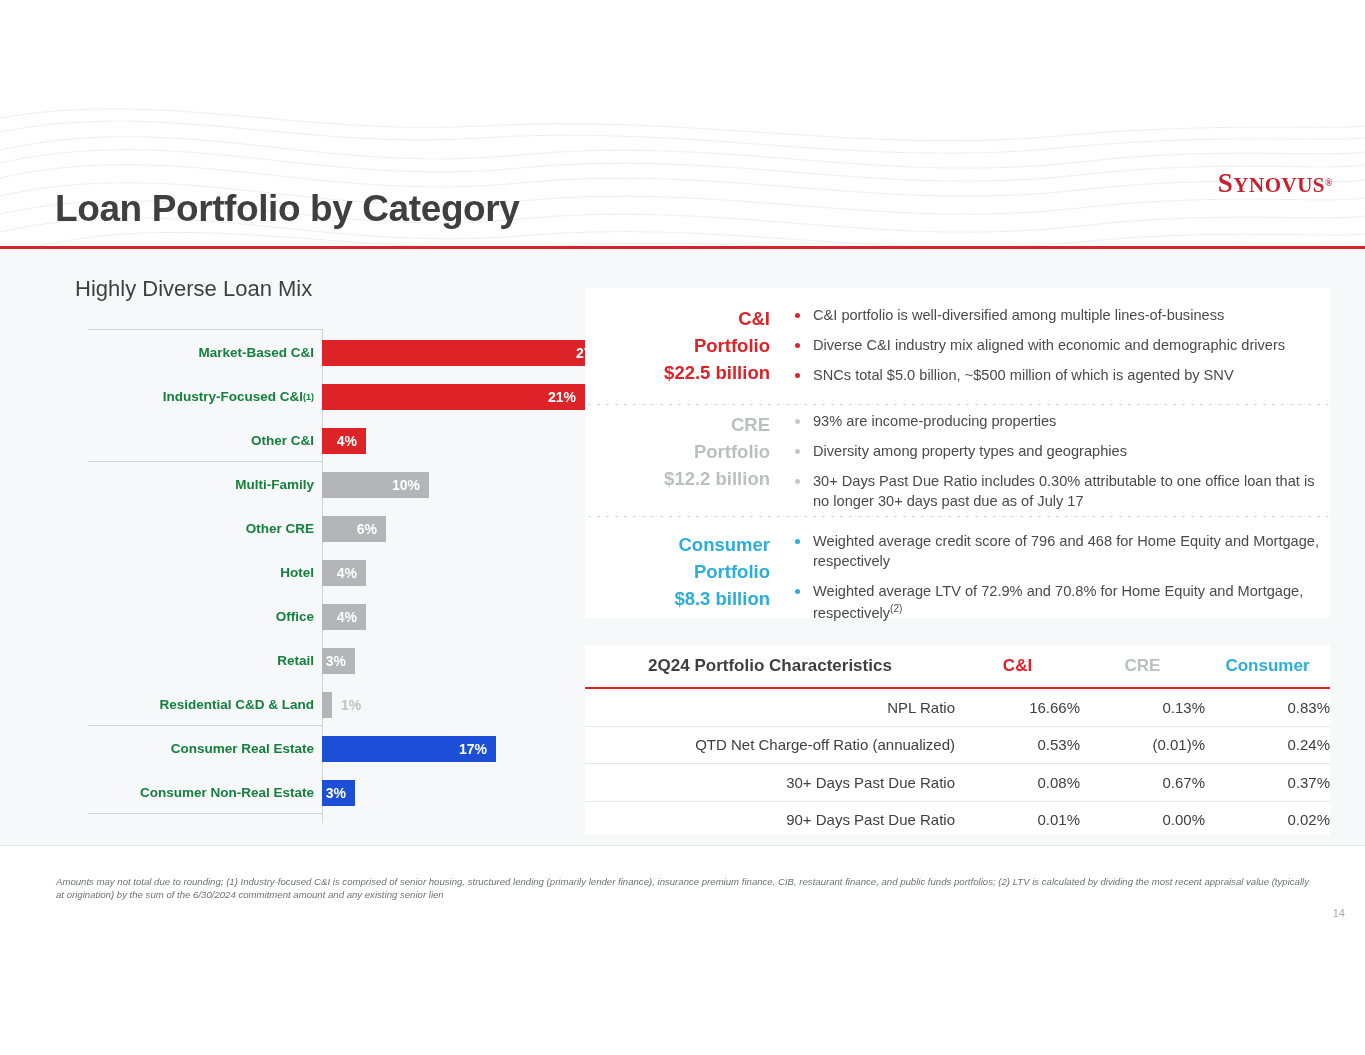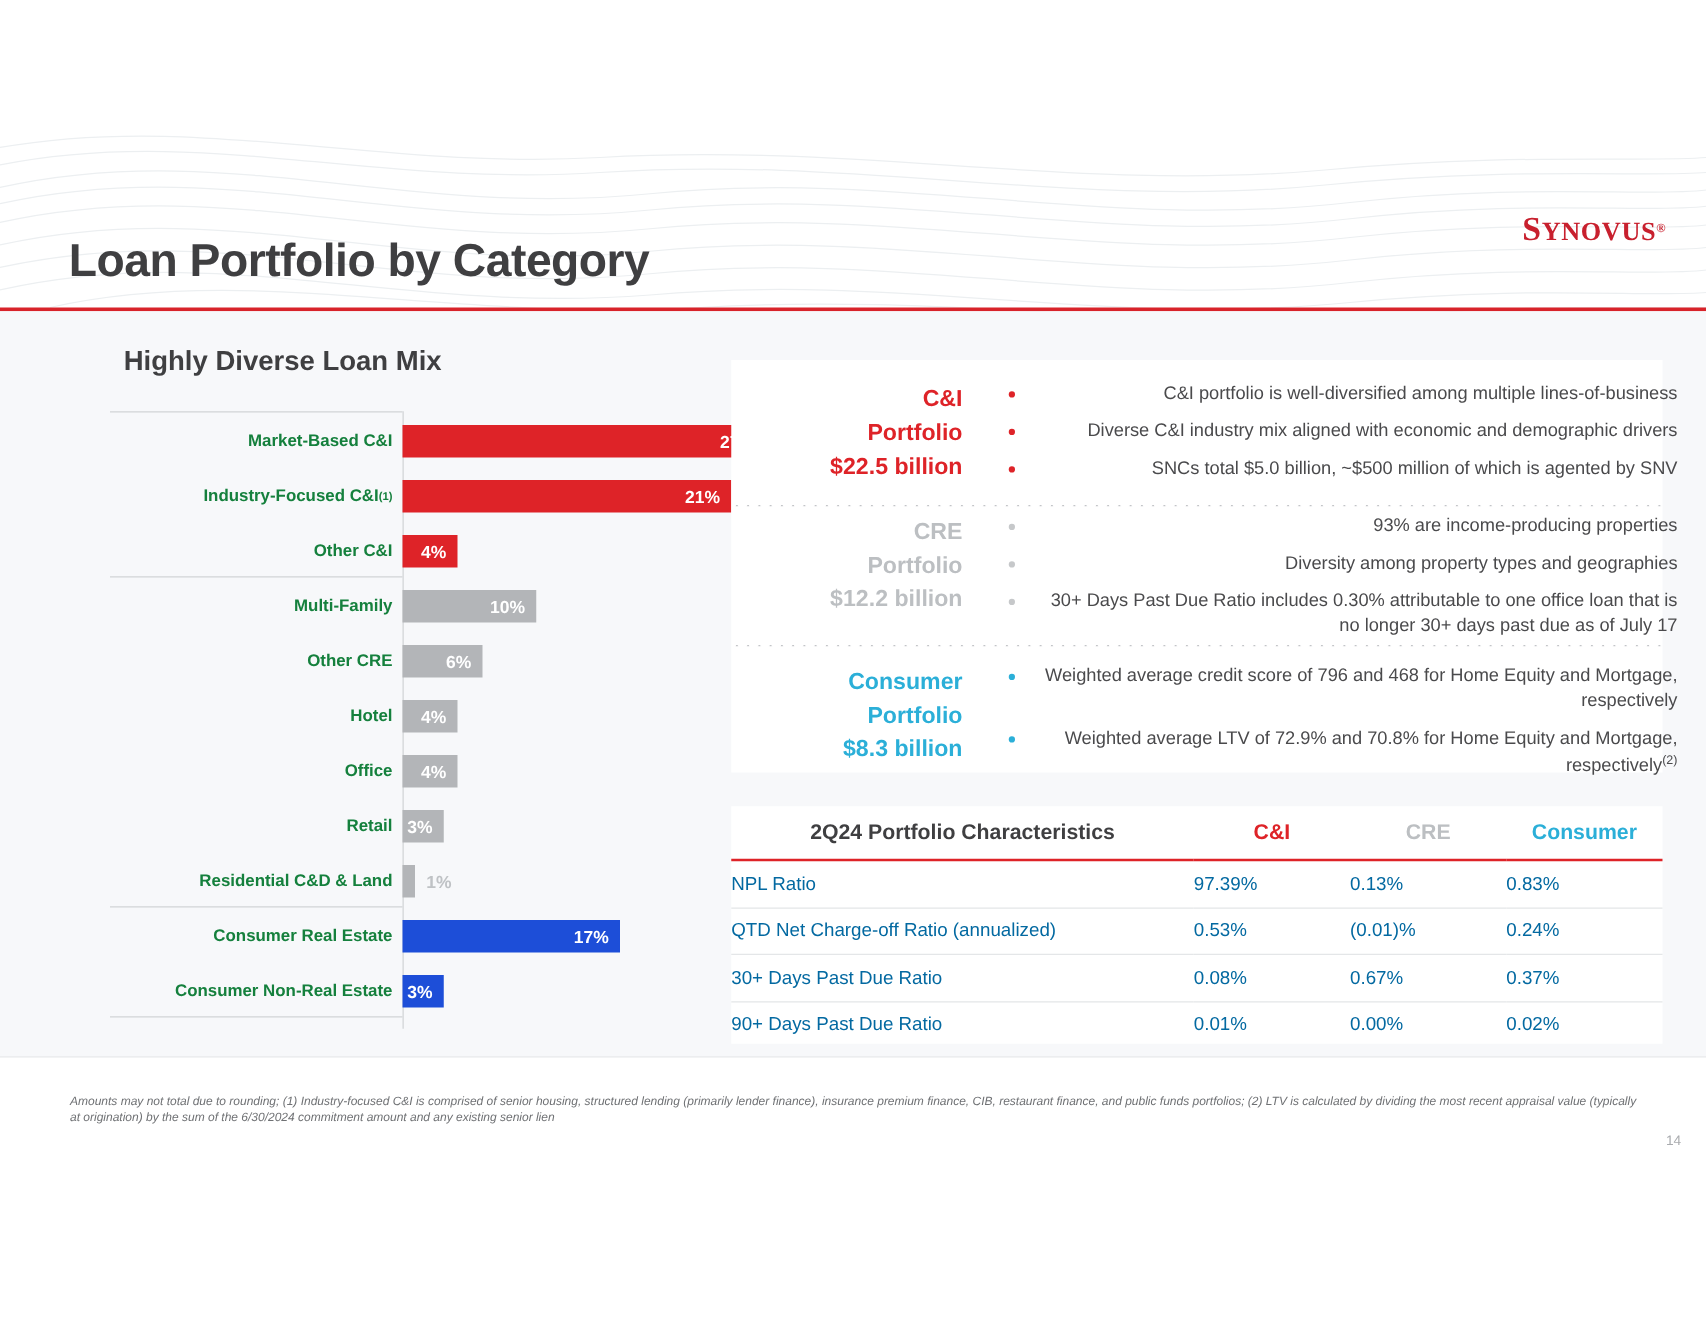--- a/index.html
+++ b/index.html
@@ -48,21 +48,21 @@
     background:#ffffff;
   }
   .footer-rule{
     position:absolute;left:0;top:845px;width:1365px;height:1px;
     background:#e6e8ea;
   }
 
   
   .left-head{
     position:absolute;left:75px;top:276px;
-    font-size:22px;font-weight:700;color:#3f3f41;margin-left:24px;
+    font-size:22px;font-weight:400;color:#3f3f41;
   }
   .chart-panel{
     position:absolute;left:56px;top:310px;width:520px;height:520px;
   }
 
   .axis-line{
     position:absolute;left:266px;top:19px;width:1px;height:494px;
     background:#d2d4d6;
   }
   .grp-rule{
@@ -100,21 +100,21 @@
     background:#ffffff;
   }
   .seg{position:absolute;left:0;width:745px;}
   .seg-title{
     position:absolute;left:0;top:0;width:185px;text-align:right;
     font-size:18.5px;font-weight:700;line-height:1.45;
   }
   .seg-title.cni{color:#de2328;}
   .seg-title.cre{color:#bcbfc2;}
   .seg-title.cons{color:#2bafd8;}
-  .bullets{position:absolute;left:212px;top:0;width:545px;text-align:right;}
+  .bullets{position:absolute;left:200px;top:0;width:545px;}
   .bullet{
     position:relative;padding-left:28px;margin-bottom:10px;
     font-size:14.6px;line-height:1.36;color:#4a4a4c;
   }
   .bullet:before{
     content:"";position:absolute;left:10px;top:7px;
     width:5px;height:5px;border-radius:50%;
   }
   .bullet.cni:before{background:#de2328;}
   .bullet.cre:before{background:#c6c8ca;}
@@ -138,21 +138,21 @@
     font-size:17px;font-weight:700;text-align:center;
     height:42px;vertical-align:middle;
   }
   th.th-label{text-align:left;padding-left:12px;color:#3f3f41;width:370px;}
   th.th-cni{color:#de2328;width:125px;}
   th.th-cre{color:#bcbfc2;width:125px;}
   th.th-cons{color:#2bafd8;width:125px;}
   table.ptbl thead tr{border-bottom:2px solid #de2328;}
   table.ptbl tbody tr{border-bottom:1px solid #e4e6e8;}
   table.ptbl td{
-    height:36.5px;font-size:15px;color:#0369a1;text-align:left;
+    height:36.5px;font-size:15px;color:#404040;text-align:right;
     vertical-align:middle;
   }
   td.td-label{text-align:left;padding-left:12px;}
 
   
   .footnote{
     position:absolute;left:56px;top:876px;width:1260px;
     font-size:9.6px;font-style:italic;color:#6f7174;line-height:1.35;
   }
   .pagenum{
@@ -354,21 +354,21 @@
       <tr>
         <th class="th-label">2Q24 Portfolio Characteristics</th>
         <th class="th-cni">C&amp;I</th>
         <th class="th-cre">CRE</th>
         <th class="th-cons">Consumer</th>
       </tr>
     </thead>
     <tbody>
       <tr>
         <td class="td-label">NPL Ratio</td>
-        <td>97.39%</td>
+        <td>16.66%</td>
         <td>0.13%</td>
         <td>0.83%</td>
       </tr>
       <tr>
         <td class="td-label">QTD Net Charge-off Ratio (annualized)</td>
         <td>0.53%</td>
         <td>(0.01)%</td>
         <td>0.24%</td>
       </tr>
       <tr>

